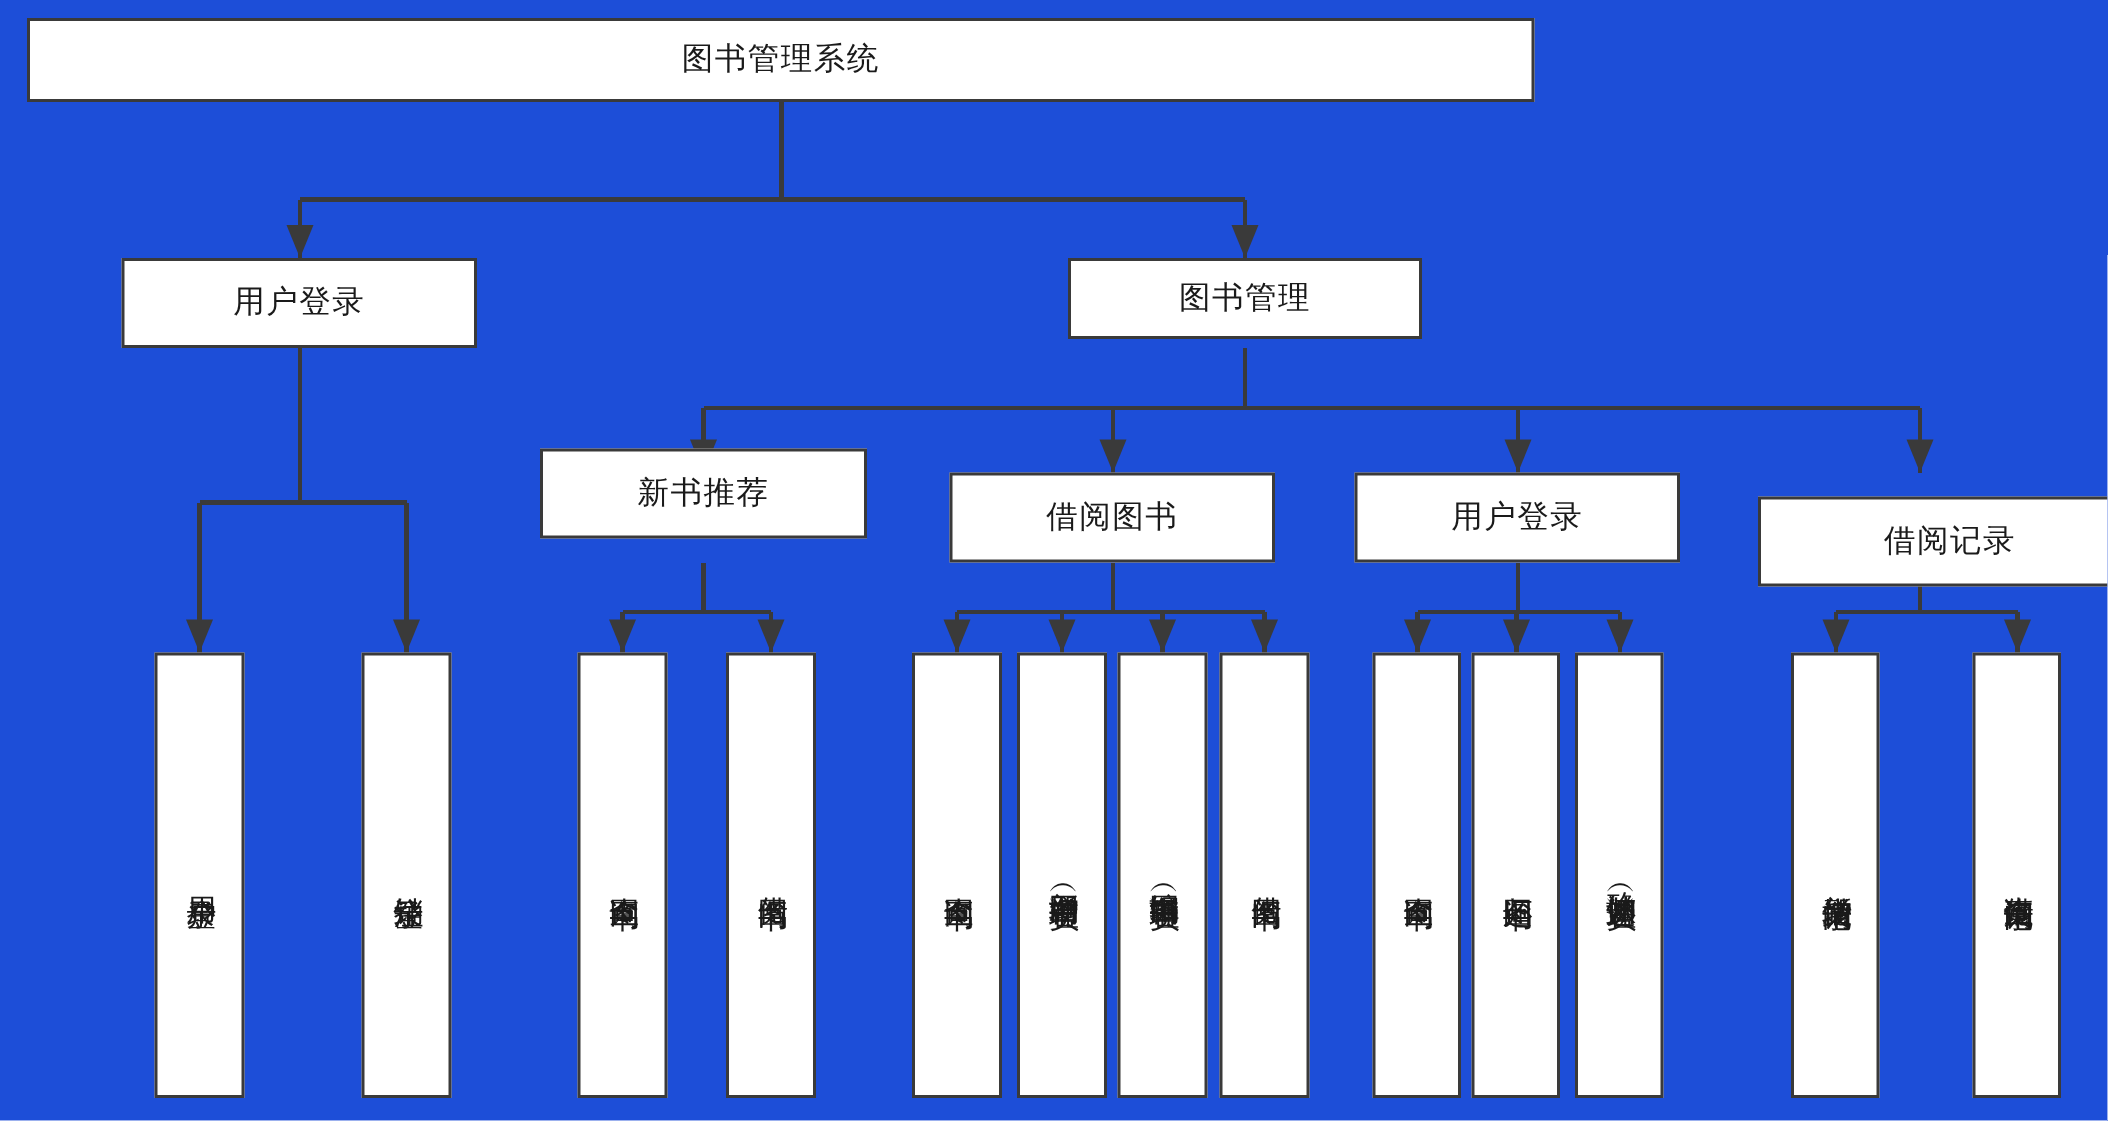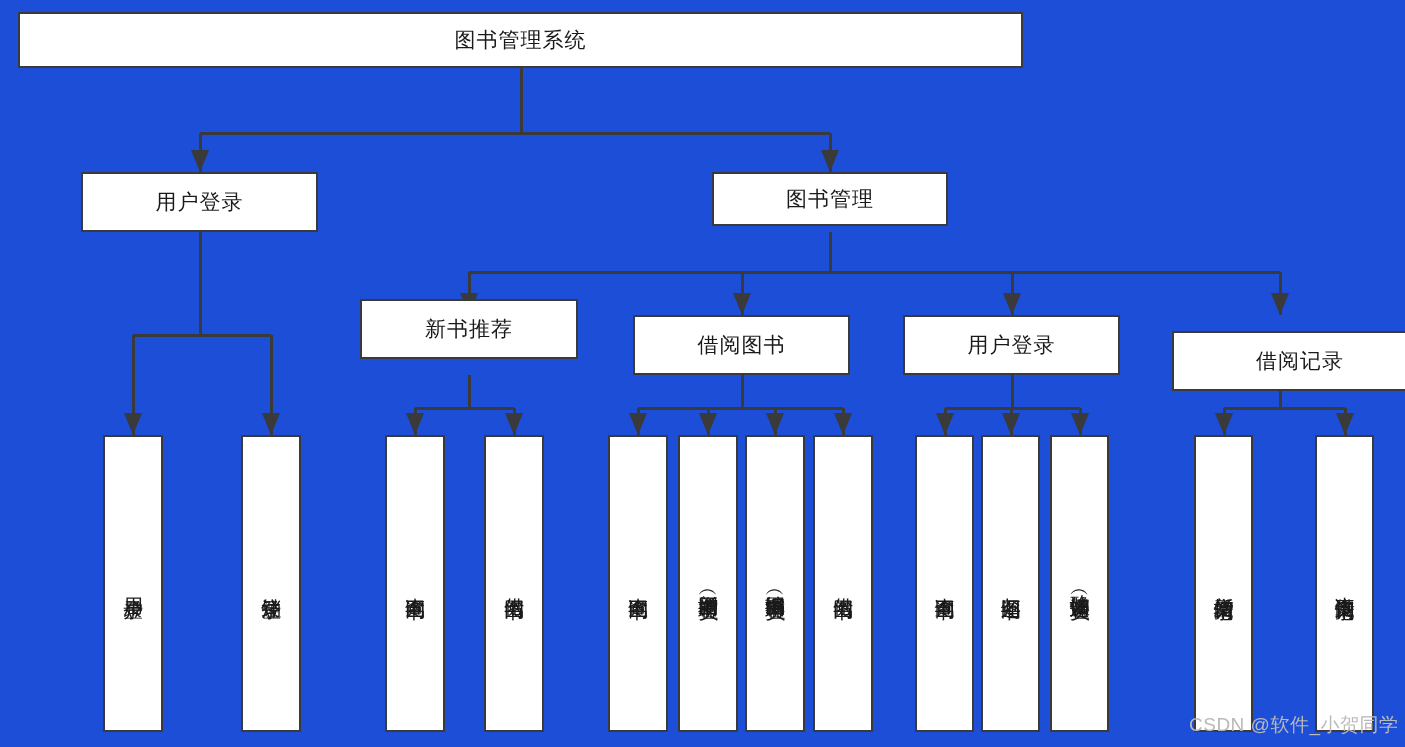--- a/index.html
+++ b/index.html
@@ -180,14 +180,13 @@
       <div class="node vert" style="left: 1050px; top: 435px; width: 59px; height: 297px; border-color: rgb(58, 58, 58); background: rgb(255, 255, 255); color: rgb(26, 26, 26);">
         <span class="label">确认归还（管理员）</span>
       </div>
       <div class="node vert" style="left: 1194px; top: 435px; width: 59px; height: 297px; border-color: rgb(58, 58, 58); background: rgb(255, 255, 255); color: rgb(26, 26, 26);">
         <span class="label">新增借阅记录</span>
       </div>
       <div class="node vert" style="left: 1315px; top: 435px; width: 59px; height: 297px; border-color: rgb(58, 58, 58); background: rgb(255, 255, 255); color: rgb(26, 26, 26);">
         <span class="label">查询借阅记录</span>
       </div>
     </div>
-  <div id="watermark">CSDN @软件_小贺同学</div>
 </div>
 
 </body></html>

